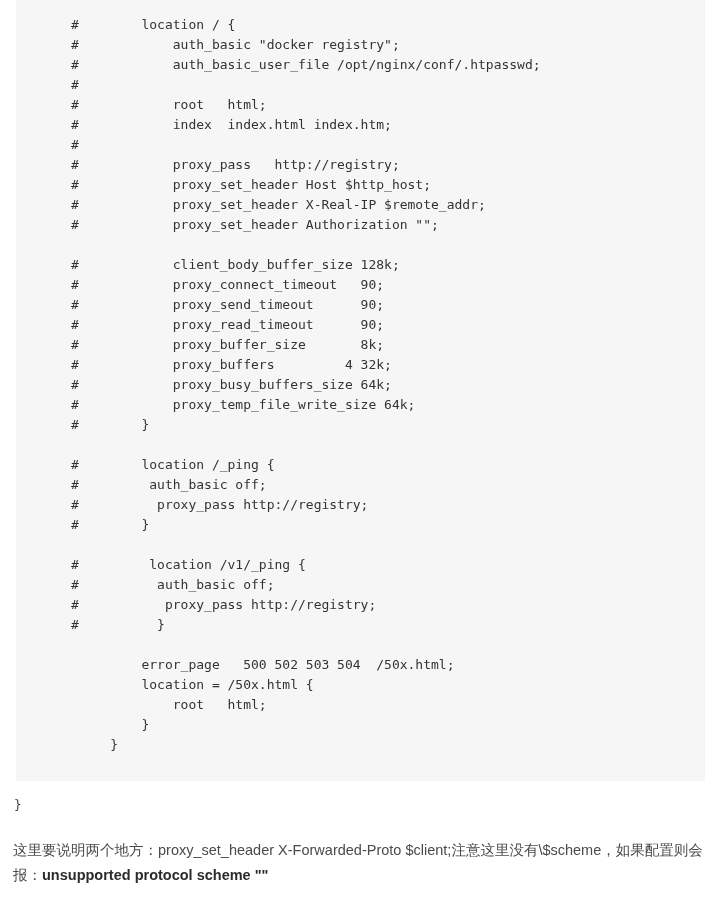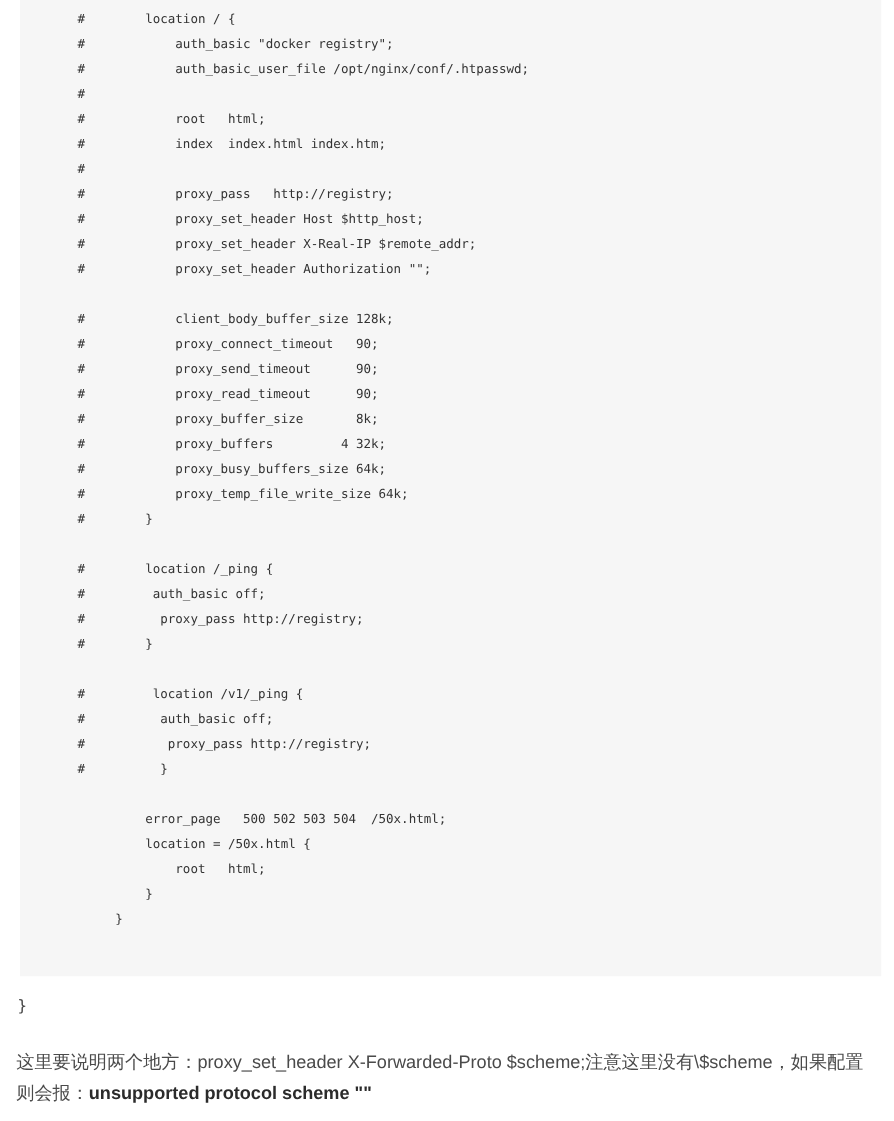--- a/index.html
+++ b/index.html
@@ -21,24 +21,24 @@
     position: absolute;
     left: 16px;
     top: 0px;
     width: 689px;
     height: 781px;
     background: #f6f6f6;
     box-sizing: border-box;
     overflow: hidden;
   }
   .code-pre {
-    margin: 0;
+    margin: 9px;
     padding: 6px 0 0 0;
     font-family: "DejaVu Sans Mono", "Liberation Mono", monospace;
-    font-size: 10px;
+    font-size: 13px;
     line-height: 20px;
     color: #333333;
     white-space: pre;
     letter-spacing: 0px;
   }
   .code-line {
     height: 20px;
     white-space: pre;
     padding-left: 46px;
   }
@@ -77,14 +77,14 @@
 </head>
 <body>
 
 <div class="code-block">
   <div class="code-pre" id="code-pre"><div class="code-line">#        location / {</div><div class="code-line">#            auth_basic "docker registry";</div><div class="code-line">#            auth_basic_user_file /opt/nginx/conf/.htpasswd;</div><div class="code-line">#</div><div class="code-line">#            root   html;</div><div class="code-line">#            index  index.html index.htm;</div><div class="code-line">#</div><div class="code-line">#            proxy_pass   http://registry;</div><div class="code-line">#            proxy_set_header Host $http_host;</div><div class="code-line">#            proxy_set_header X-Real-IP $remote_addr;</div><div class="code-line">#            proxy_set_header Authorization "";</div><div class="code-line">&nbsp;</div><div class="code-line">#            client_body_buffer_size 128k;</div><div class="code-line">#            proxy_connect_timeout   90;</div><div class="code-line">#            proxy_send_timeout      90;</div><div class="code-line">#            proxy_read_timeout      90;</div><div class="code-line">#            proxy_buffer_size       8k;</div><div class="code-line">#            proxy_buffers         4 32k;</div><div class="code-line">#            proxy_busy_buffers_size 64k;</div><div class="code-line">#            proxy_temp_file_write_size 64k;</div><div class="code-line">#        }</div><div class="code-line">&nbsp;</div><div class="code-line">#        location /_ping {</div><div class="code-line">#         auth_basic off;</div><div class="code-line">#          proxy_pass http://registry;</div><div class="code-line">#        }</div><div class="code-line">&nbsp;</div><div class="code-line">#         location /v1/_ping {</div><div class="code-line">#          auth_basic off;</div><div class="code-line">#           proxy_pass http://registry;</div><div class="code-line">#          }</div><div class="code-line">&nbsp;</div><div class="code-line">         error_page   500 502 503 504  /50x.html;</div><div class="code-line">         location = /50x.html {</div><div class="code-line">             root   html;</div><div class="code-line">         }</div><div class="code-line">     }</div></div>
 </div>
 
 <div class="orphan-brace">}</div>
 
 <div class="prose">
-  <span>这里要说明两个地方：</span><span class="mono-inline">proxy_set_header X-Forwarded-Proto $scheme;</span><span>注意这里没有\$scheme，如果配置则会报：</span><b>unsupported protocol scheme ""</b>
+  <span>这里要说明两个地方：</span><span class="mono-inline">proxy_set_header X-Forwarded-Proto $client;</span><span>注意这里没有\$scheme，如果配置则会报：</span><b>unsupported protocol scheme ""</b>
 </div>
 
 </body></html>

